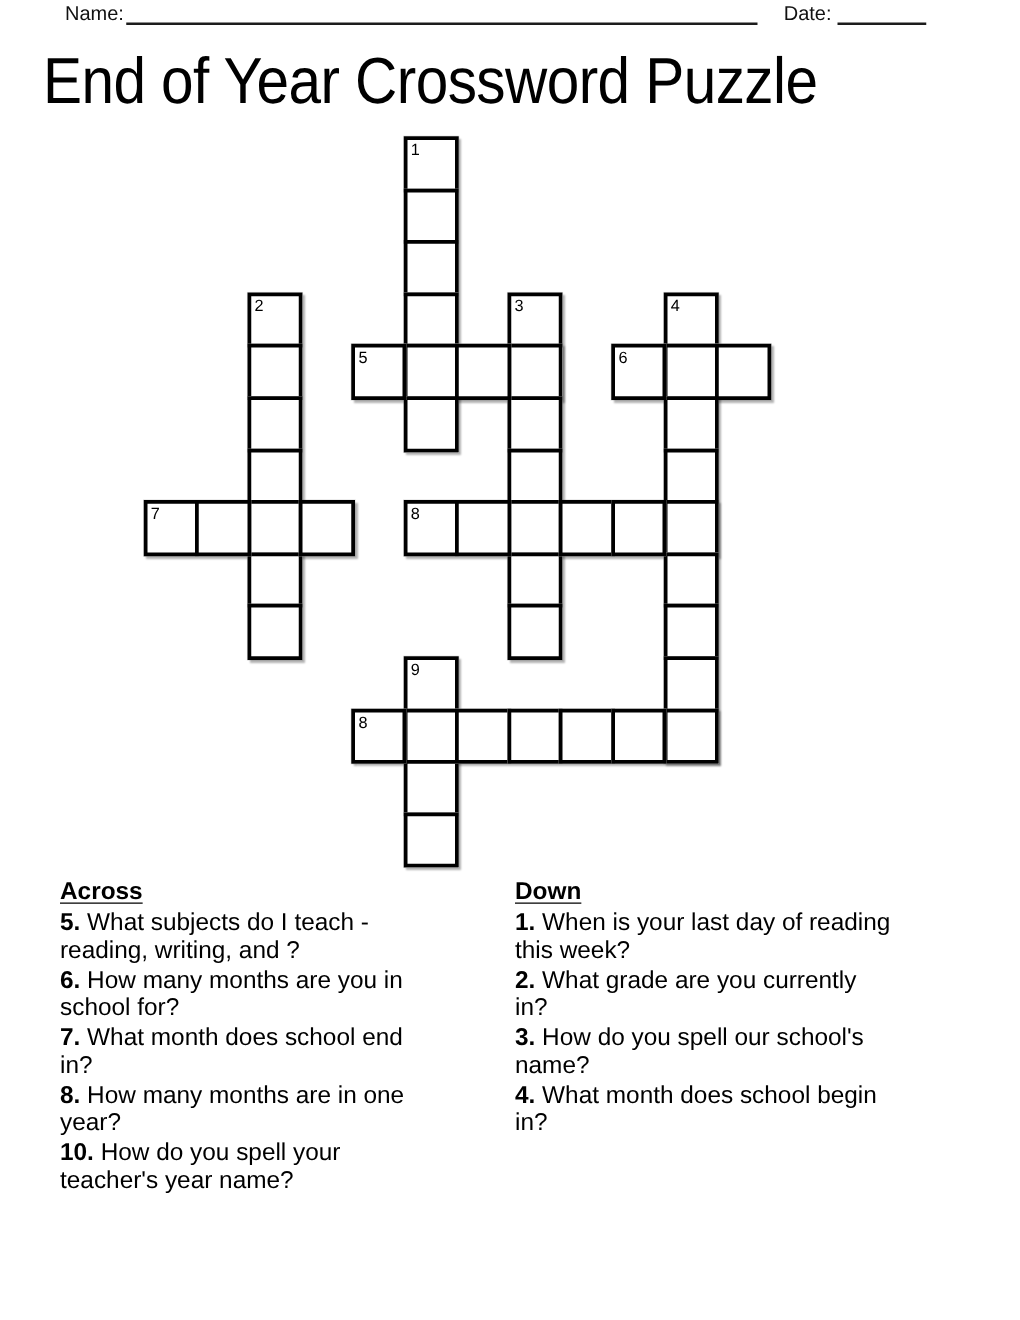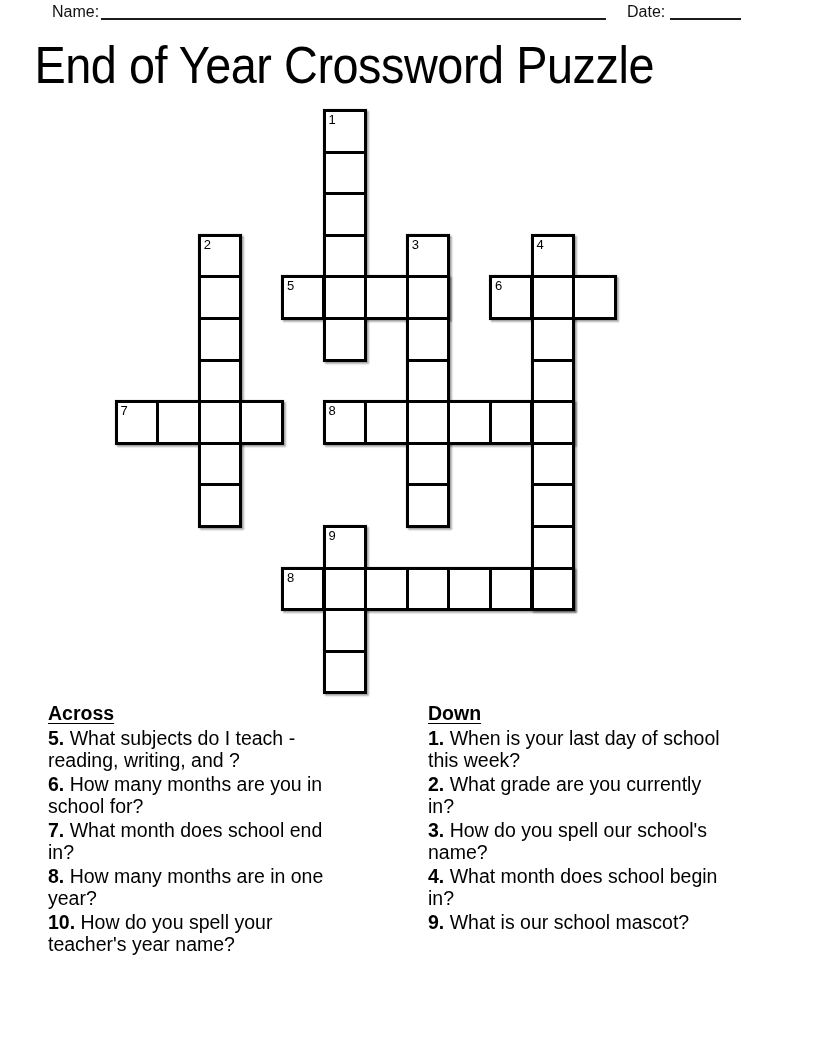--- a/index.html
+++ b/index.html
@@ -33,21 +33,21 @@
     position: absolute; box-sizing: border-box;
     background: #fff; border: 3px solid #000;
   }
   .cell-num {
     position: absolute; top: 0px; left: 3px;
     font-size: 13px; line-height: 15px; color: #000;
   }
   
   .clues-col { position: absolute; top: 702px; }
   #across-col { left: 48px;  width: 356px; }
-  #down-col   { left: 412px; width: 340px; margin-left: 16px; }
+  #down-col   { left: 412px; width: 340px; }
   .clues-heading {
     font-size: 19.5px; font-weight: bold; line-height: 23px;
     text-decoration: underline; text-underline-offset: 3px;
     margin-bottom: 2px;
   }
   .clue { font-size: 19.5px; line-height: 22px; margin-bottom: 2px; }
   .clue b { font-weight: bold; }
   .clue-text { white-space: pre-line; }
 </style>
 </head>
@@ -157,25 +157,24 @@
         <div class="clue"><b>8.</b> <span class="clue-text">How many months are in one
 year?</span></div>
         <div class="clue"><b>10.</b> <span class="clue-text">How do you spell your
 teacher's year name?</span></div>
       </div>
   </div>
 
   <div class="clues-col" id="down-col">
     <div class="clues-heading">Down</div>
     <div id="down-list">
-        <div class="clue"><b>1.</b> <span class="clue-text">When is your last day of school
+        <div class="clue"><b>1.</b> <span class="clue-text">When is your last day of reading
 this week?</span></div>
         <div class="clue"><b>2.</b> <span class="clue-text">What grade are you currently
 in?</span></div>
         <div class="clue"><b>3.</b> <span class="clue-text">How do you spell our school's
 name?</span></div>
         <div class="clue"><b>4.</b> <span class="clue-text">What month does school begin
 in?</span></div>
-        <div class="clue"><b>9.</b> <span class="clue-text">What is our school mascot?</span></div>
       </div>
   </div>
 
 </div>
 
 </body></html>

